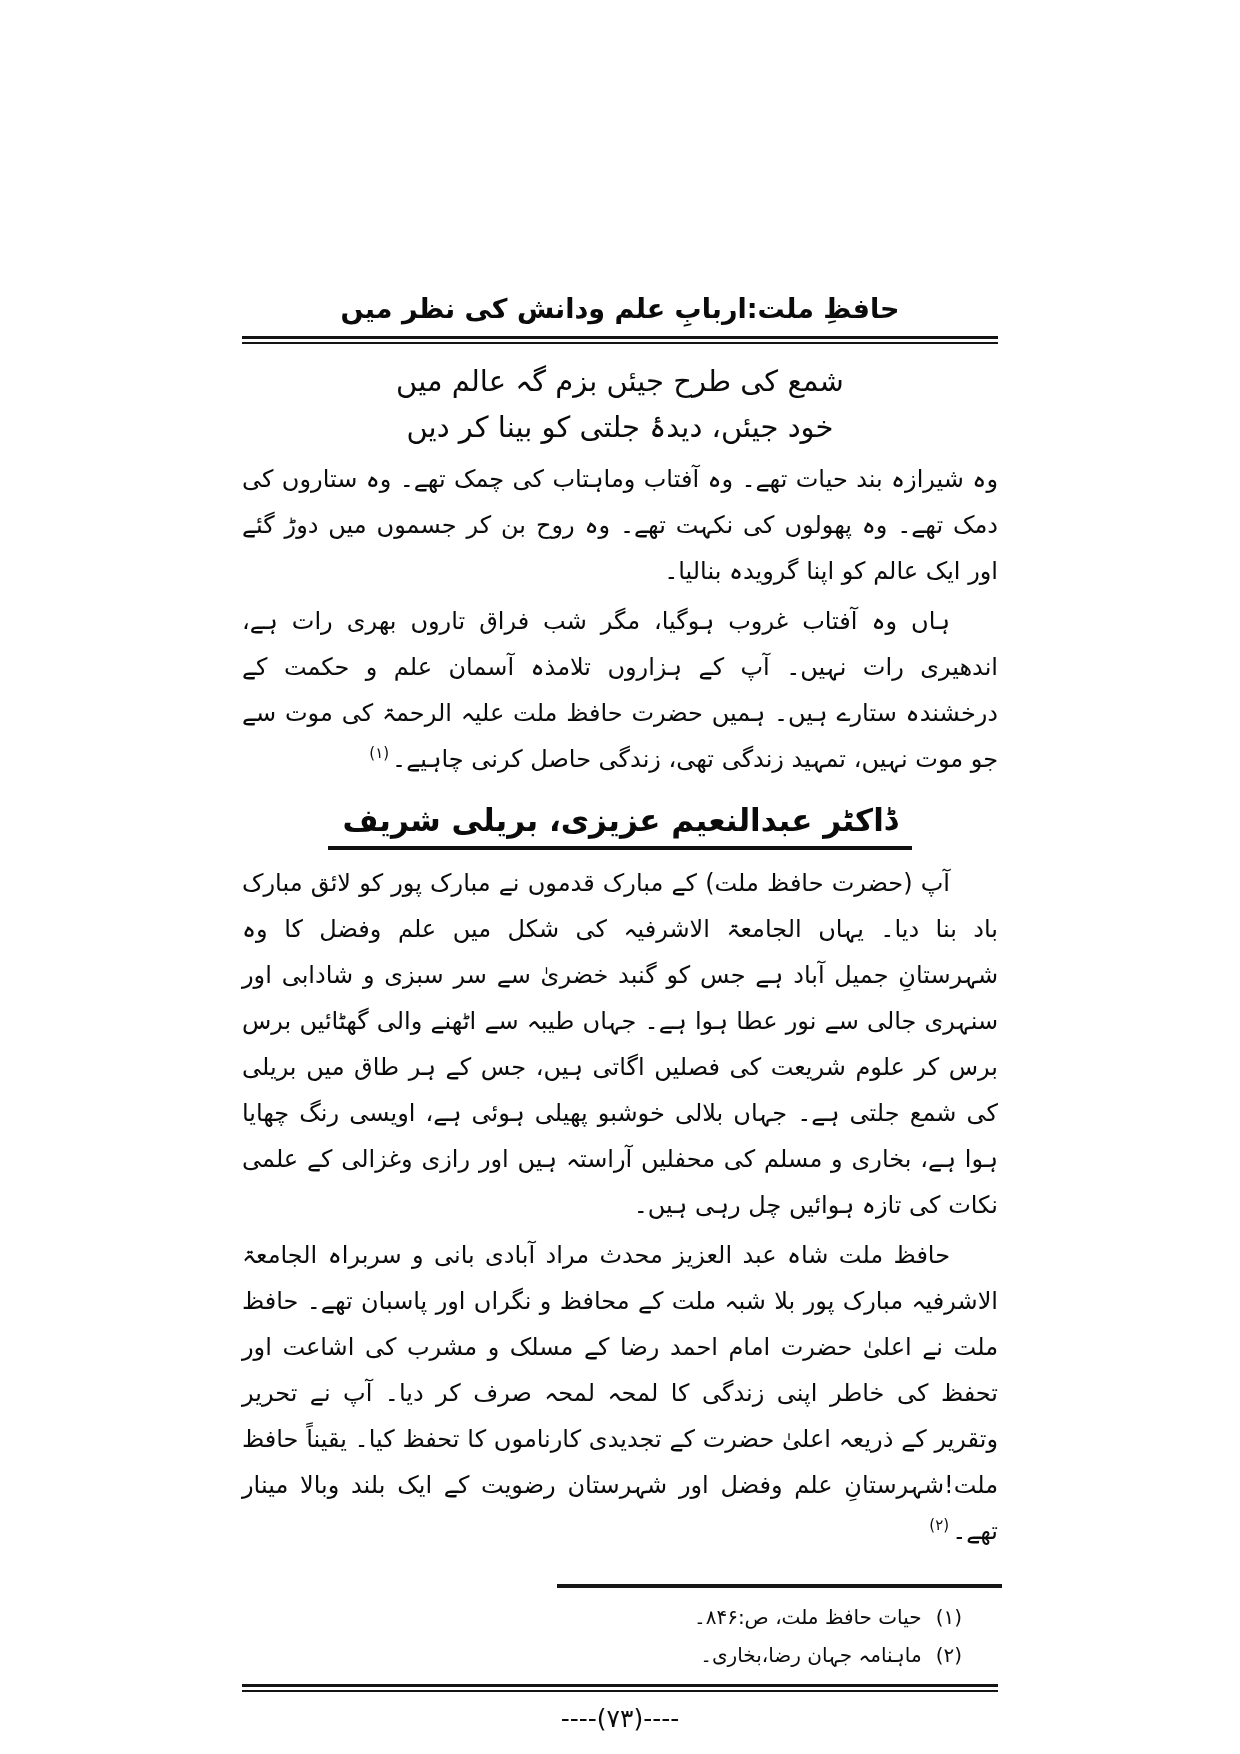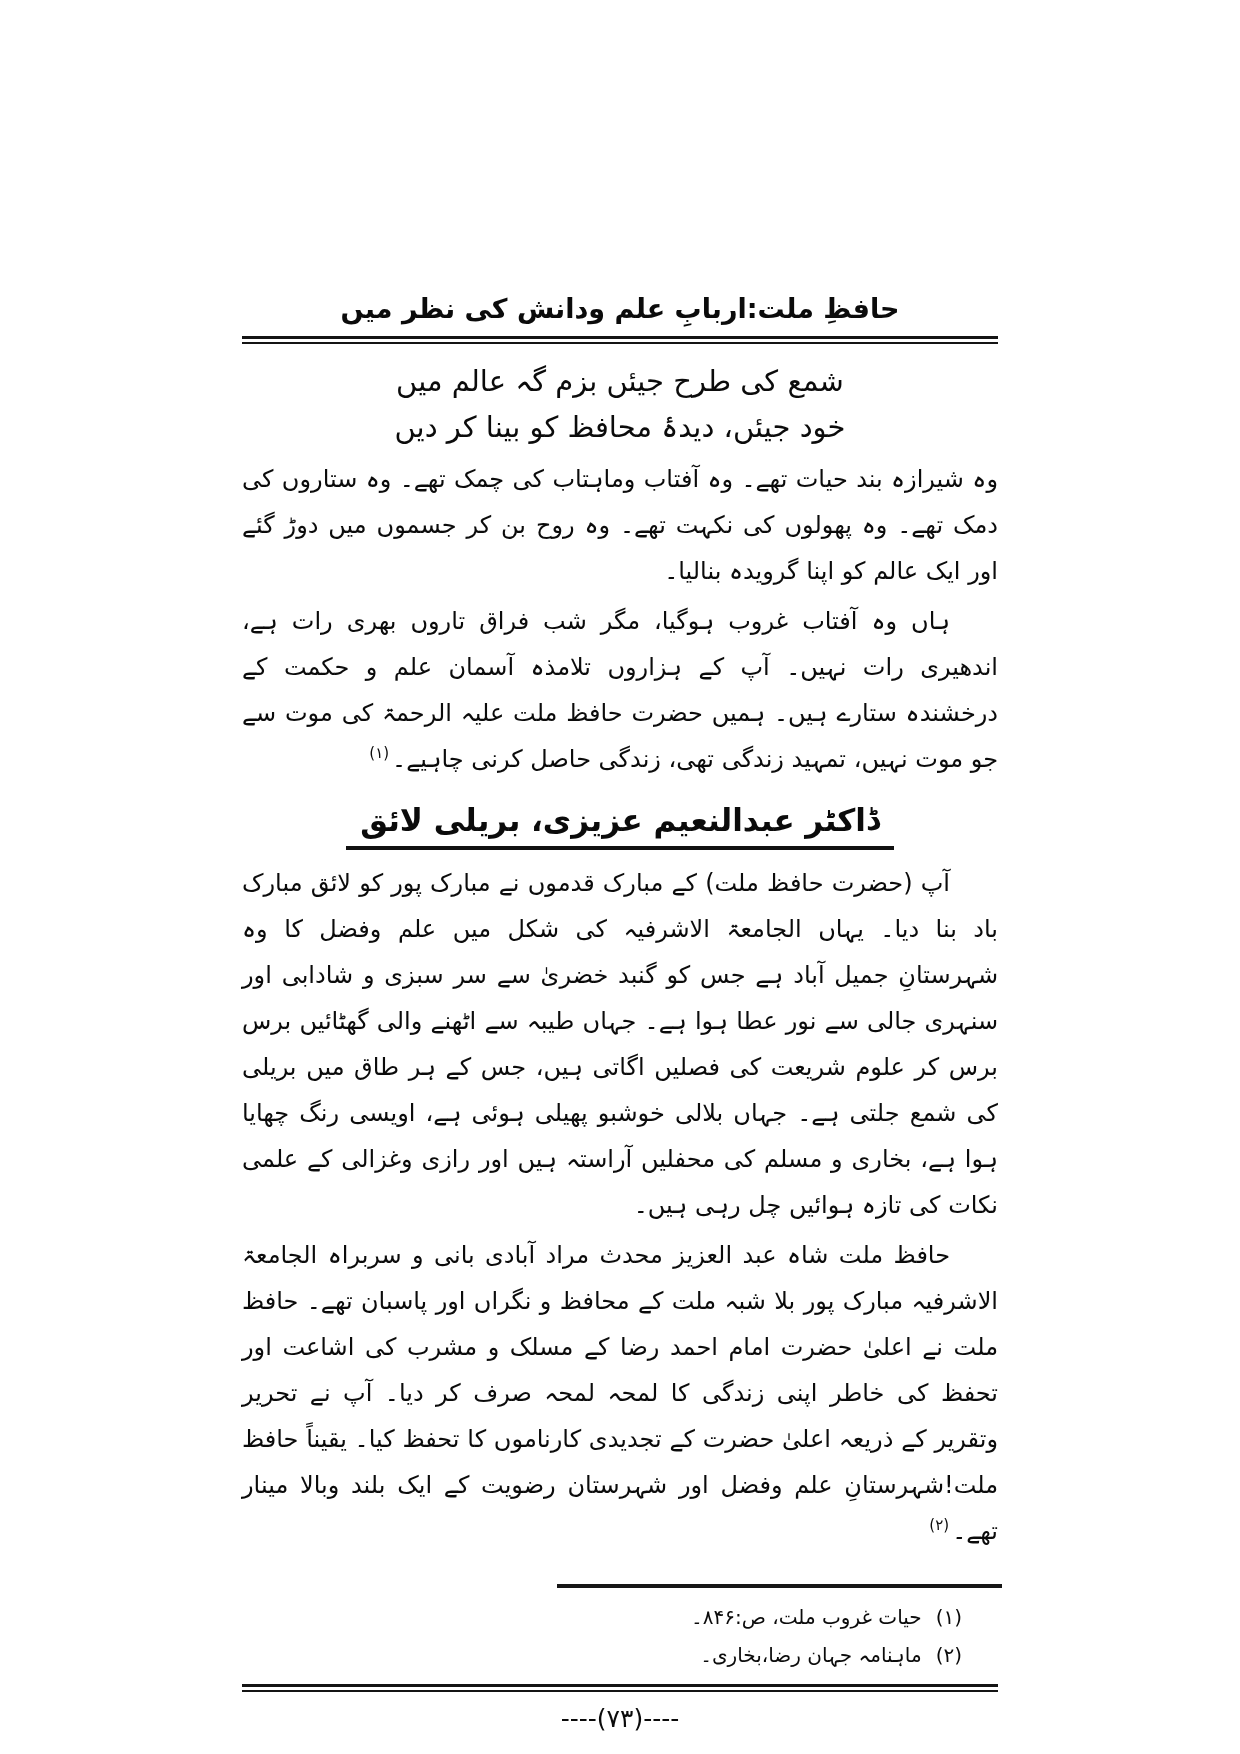--- a/index.html
+++ b/index.html
@@ -99,50 +99,50 @@
 <body>
 
 <div class="page">
 
   <div class="page-header-title">حافظِ ملت:اربابِ علم ودانش کی نظر میں</div>
 
   <div class="double-rule"></div>
 
   <div class="verse-block">
     <div class="verse-line">شمع کی طرح جیئں بزم گہ عالم میں</div>
-    <div class="verse-line">خود جیئں، دیدۂ محافظ کو بینا کر دیں</div>
+    <div class="verse-line">خود جیئں، دیدۂ جلتی کو بینا کر دیں</div>
   </div>
 
   <p class="body-para">
     <span>وہ شیرازہ بند حیات تھے۔ وہ آفتاب وماہتاب کی چمک تھے۔ وہ ستاروں کی دمک تھے۔ وہ پھولوں کی نکہت تھے۔ وہ روح بن کر جسموں میں دوڑ گئے اور ایک عالم کو اپنا گرویدہ بنالیا۔</span>
   </p>
 
   <p class="body-para indent">
     <span>ہاں وہ آفتاب غروب ہوگیا، مگر شب فراق تاروں بھری رات ہے، اندھیری رات نہیں۔ آپ کے ہزاروں تلامذہ آسمان علم و حکمت کے درخشندہ ستارے ہیں۔ ہمیں حضرت حافظ ملت علیہ الرحمۃ کی موت سے جو موت نہیں، تمہید زندگی تھی، زندگی حاصل کرنی چاہیے۔</span><sup class="fn-ref">(۱)</sup>
   </p>
 
   <div class="section-heading">
-    <span class="heading-text">ڈاکٹر عبدالنعیم عزیزی، بریلی لائق</span>
+    <span class="heading-text">ڈاکٹر عبدالنعیم عزیزی، بریلی شریف</span>
   </div>
 
   <p class="body-para indent">
     <span>آپ (حضرت حافظ ملت) کے مبارک قدموں نے مبارک پور کو لائق مبارک باد بنا دیا۔ یہاں الجامعۃ الاشرفیہ کی شکل میں علم وفضل کا وہ شہرستانِ جمیل آباد ہے جس کو گنبد خضریٰ سے سر سبزی و شادابی اور سنہری جالی سے نور عطا ہوا ہے۔ جہاں طیبہ سے اٹھنے والی گھٹائیں برس برس کر علوم شریعت کی فصلیں اگاتی ہیں، جس کے ہر طاق میں بریلی کی شمع جلتی ہے۔ جہاں بلالی خوشبو پھیلی ہوئی ہے، اویسی رنگ چھایا ہوا ہے، بخاری و مسلم کی محفلیں آراستہ ہیں اور رازی وغزالی کے علمی نکات کی تازہ ہوائیں چل رہی ہیں۔</span>
   </p>
 
   <p class="body-para indent">
     <span>حافظ ملت شاہ عبد العزیز محدث مراد آبادی بانی و سربراہ الجامعۃ الاشرفیہ مبارک پور بلا شبہ ملت کے محافظ و نگراں اور پاسبان تھے۔ حافظ ملت نے اعلیٰ حضرت امام احمد رضا کے مسلک و مشرب کی اشاعت اور تحفظ کی خاطر اپنی زندگی کا لمحہ لمحہ صرف کر دیا۔ آپ نے تحریر وتقریر کے ذریعہ اعلیٰ حضرت کے تجدیدی کارناموں کا تحفظ کیا۔ یقیناً حافظ ملت!شہرستانِ علم وفضل اور شہرستان رضویت کے ایک بلند وبالا مینار تھے۔</span><sup class="fn-ref">(۲)</sup>
   </p>
 
 
   <div class="footnote-sep"></div>
 
   <div class="footnotes">
     <div class="footnote-item">
       <span class="footnote-marker">(۱)</span>
-      <span class="footnote-text">حیات غروب ملت، ص:۸۴۶۔</span>
+      <span class="footnote-text">حیات حافظ ملت، ص:۸۴۶۔</span>
     </div>
     <div class="footnote-item">
       <span class="footnote-marker">(۲)</span>
       <span class="footnote-text">ماہنامہ جہان رضا،بخاری۔</span>
     </div>
   </div>
 
   <div class="double-rule footer"></div>
 
   <div class="page-number">----(۷۳)----</div>

